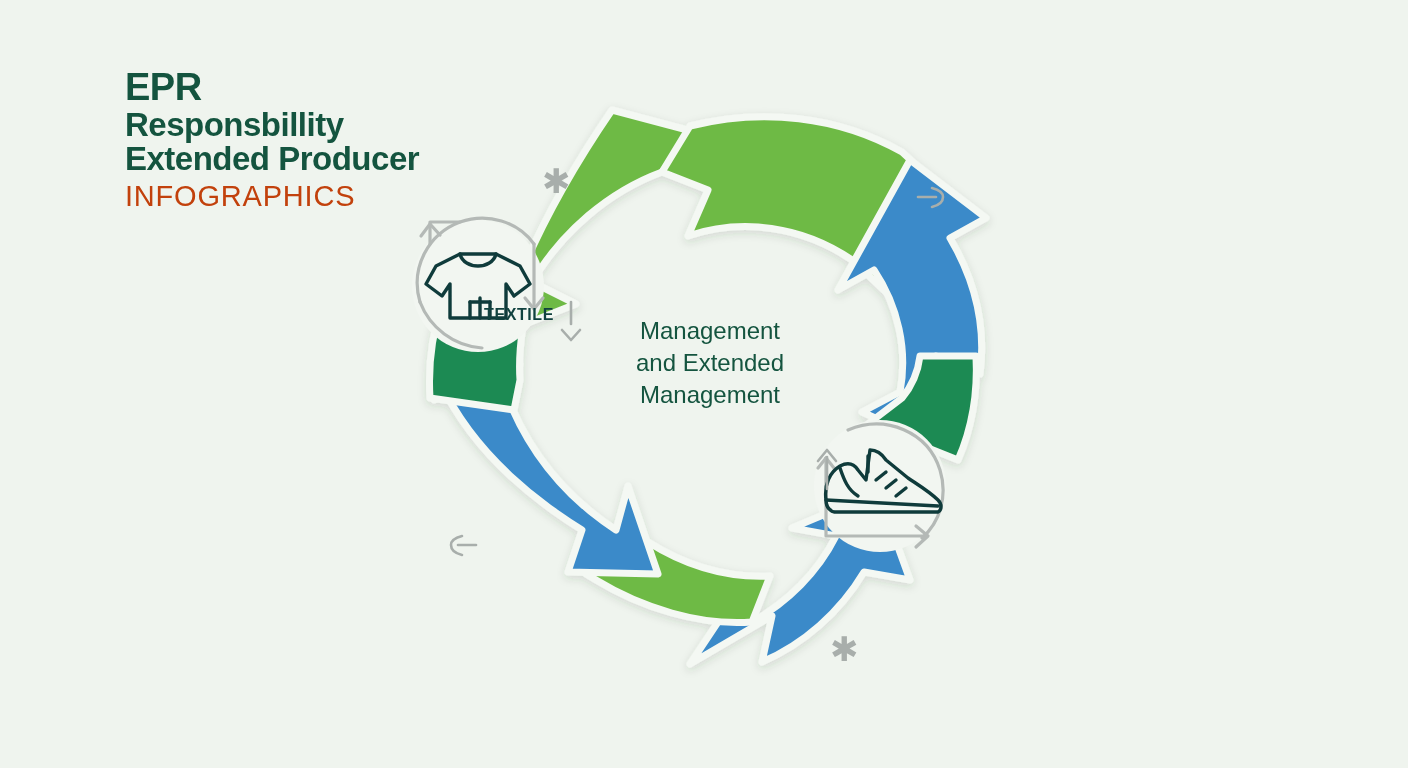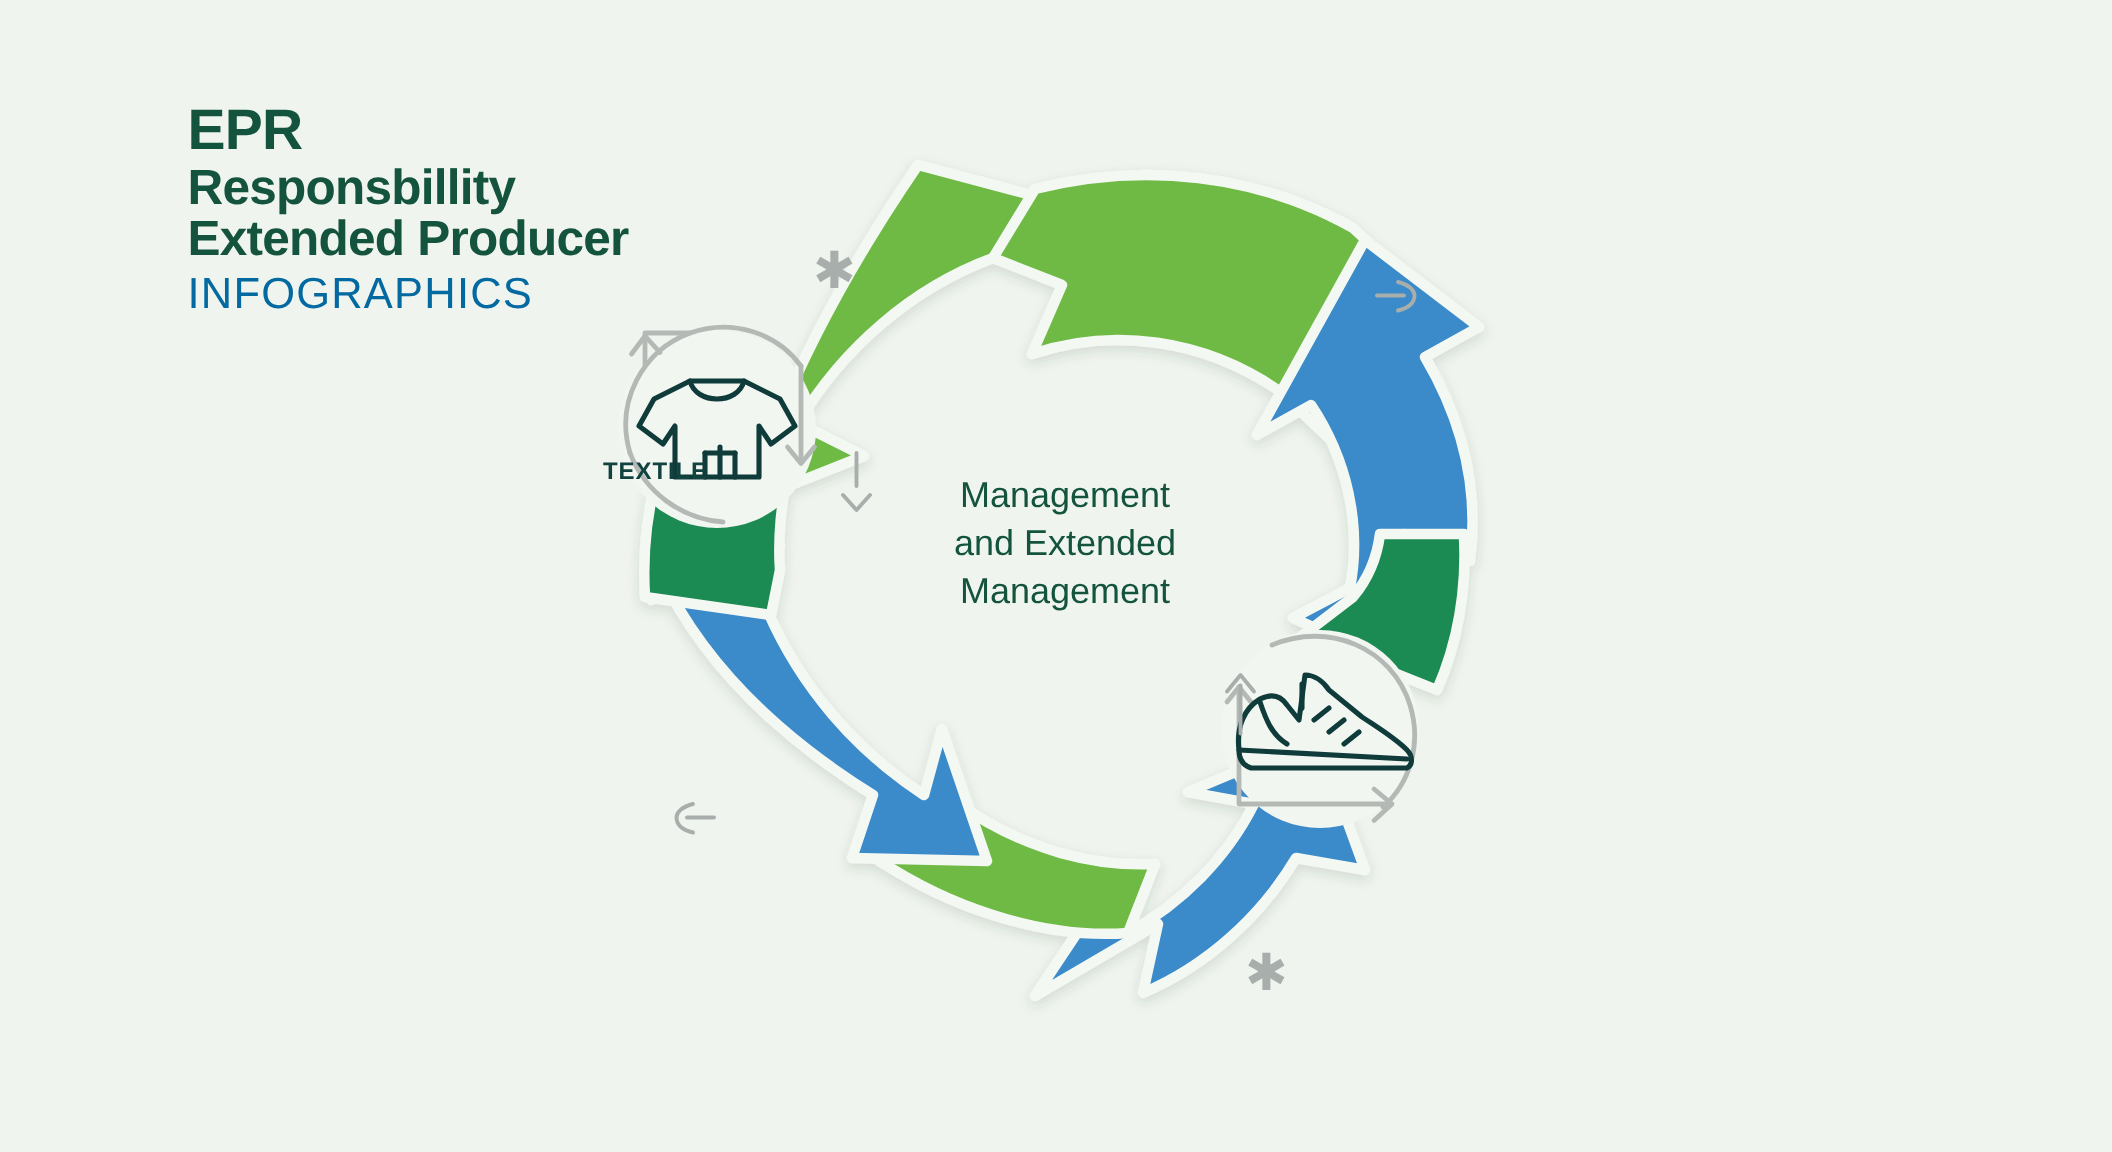--- a/index.html
+++ b/index.html
@@ -40,21 +40,21 @@
     line-height: 1.04;
     white-space: nowrap;
   }
   #title-epr { font-size: 38px; }
   #title-l2  { font-size: 33px; }
   #title-l3  { font-size: 33px; }
   #title-sub {
     display: block;
     font-size: 29px;
     font-weight: normal;
-    color: #0369a1;
+    color: #c2410c;
     letter-spacing: 0.8px;
     line-height: 1.25;
     margin-top: 2px;
     white-space: nowrap;
   }
 
   
   #diagram {
     position: absolute;
     left: 390px;
@@ -110,21 +110,21 @@
   .node-art {
     position: absolute;
     left: 0; top: 0;
     width: 152px;
     height: 152px;
   }
   .node-caption {
     position: absolute;
     left: 0;
     width: 152px;
-    text-align: left;
+    text-align: right;
     font-size: 16px;
     font-weight: bold;
     letter-spacing: 0.6px;
     color: #11423f;
     user-select: none;
   }
 
   #node-textile { left: 12px;  top: 150px; }
   #node-textile .node-caption { top: 96px; }
   #node-footwear { left: 414px; top: 350px; }

